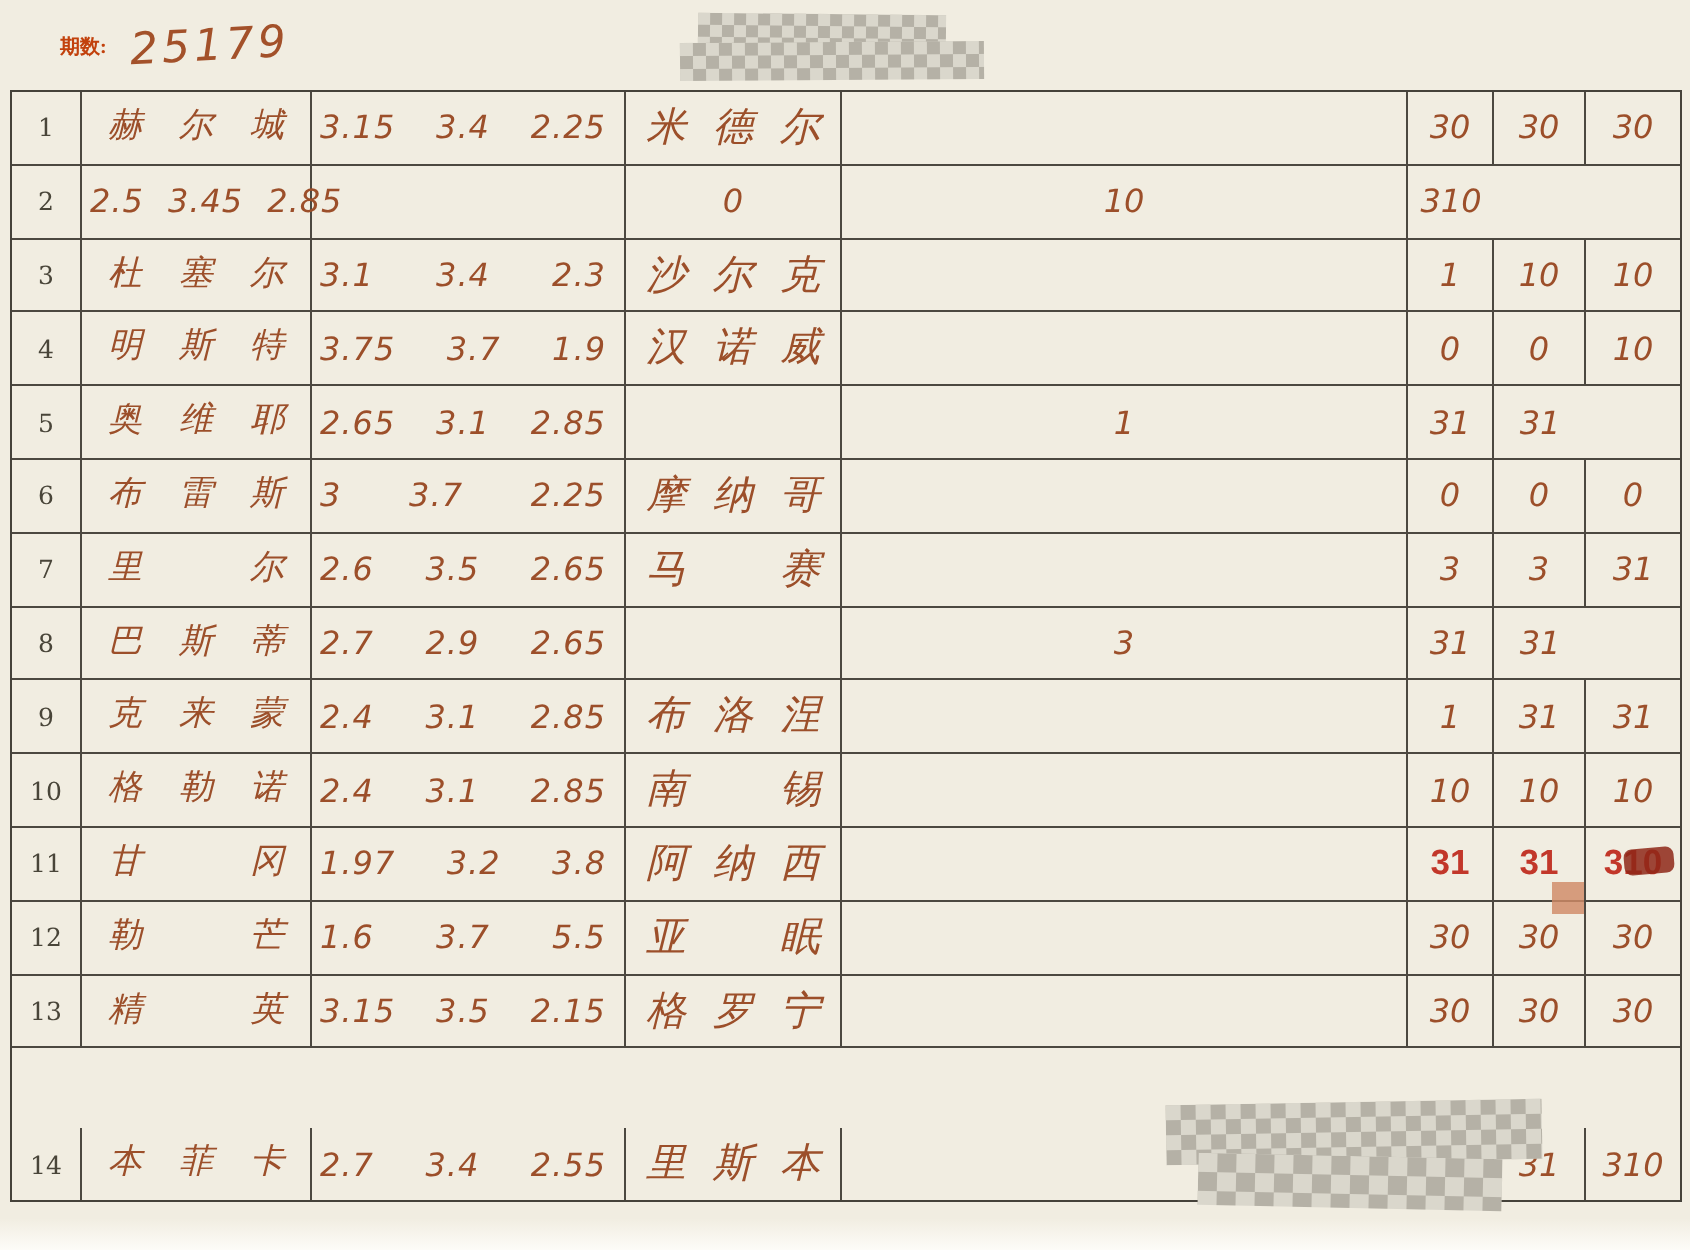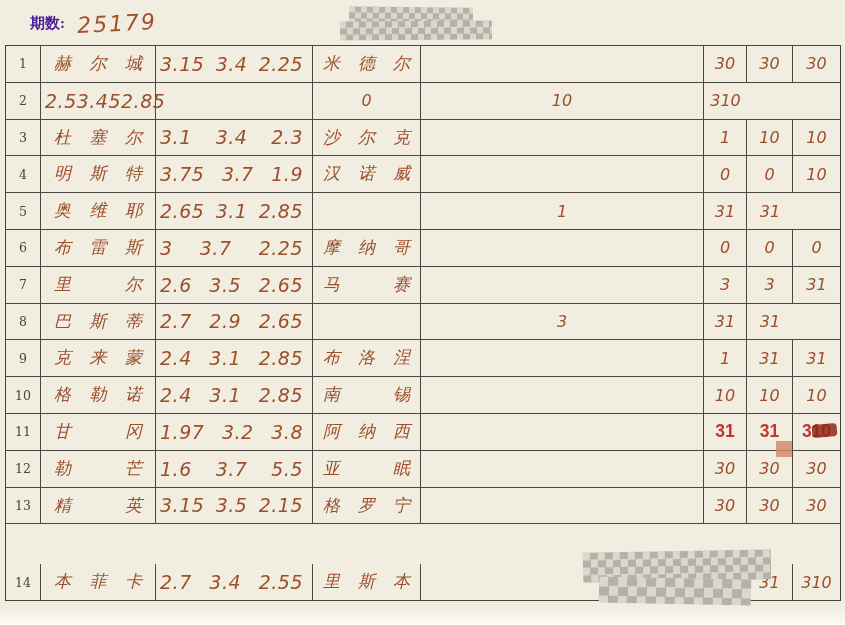--- a/index.html
+++ b/index.html
@@ -5,21 +5,21 @@
   html,body { margin:0; padding:0; background:#ffffff; }
   .stage {
     position:relative; width:845px; height:625px; overflow:hidden;
     background:#f1ede1;
     font-family:"DejaVu Sans", sans-serif;
   }
   
   .period { position:absolute; left:30px; top:11px; white-space:nowrap; }
   .period-label {
     font-family:Liberation Serif, serif; font-weight:bold;
-    font-size:15px; color:#4c1d95; vertical-align:middle;
+    font-size:10px; color:#c2410c; vertical-align:middle;
   }
   .period-value {
     display:inline-block; margin-left:7px; vertical-align:middle;
     font-style:italic; font-size:22px; letter-spacing:2px;
     color:#a3512a; transform:rotate(-3deg);
   }
   
   .sheet-table {
     position:absolute; left:5px; top:45px; width:834px;
     border:1.5px solid #45423a; background:transparent;
@@ -42,24 +42,24 @@
     display:flex; align-items:center; justify-content:center;
     font-family:"DejaVu Serif", serif; font-size:12.5px; color:#494539;
   }
   
   .hw { color:#9c4f2a; font-style:italic; }
   .name-cell {
     line-height:35.8px; white-space:nowrap; overflow:hidden;
     text-align:justify; text-align-last:justify;
     padding:0 13px; font-size:17px;
   }
-  .c-away { padding:0 10px; font-size:17px; }
+  .c-away { padding:0 10px; font-size:20px; }
   .c-odds {
     display:flex; align-items:center; justify-content:space-between;
-    padding:0 9px 0 4px; font-size:19px; letter-spacing:.5px;
+    padding:0 9px 0 4px; font-size:16px; letter-spacing:.5px;gap:12px;
   }
   .c-warn { }
   .c-tier { display:flex; align-items:center; justify-content:center; font-size:16px; }
   
   .red-row .c-tier {
     color:#c2372a; font-style:normal; font-weight:700;
     font-family:"Liberation Sans", sans-serif; font-size:17.5px;
   }
   .marker-salmon {
     position:absolute; right:0px; bottom:-7px; width:16px; height:16px;

